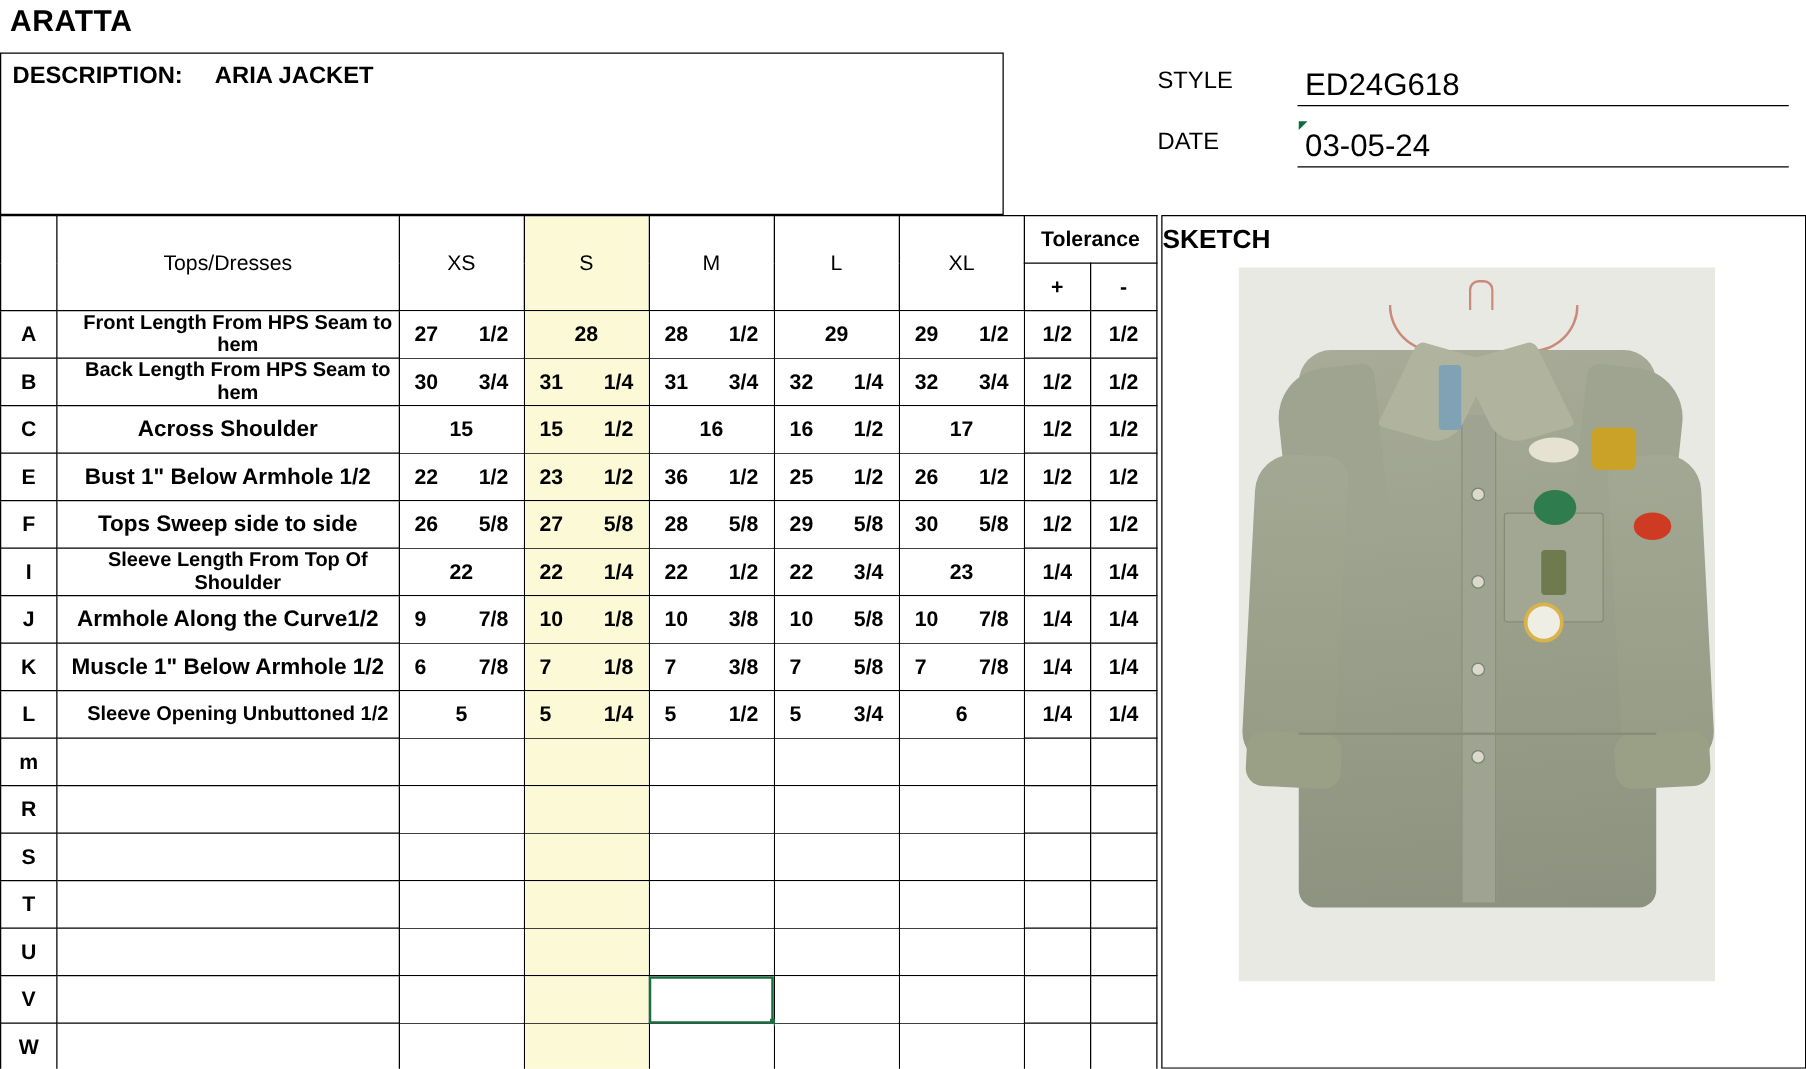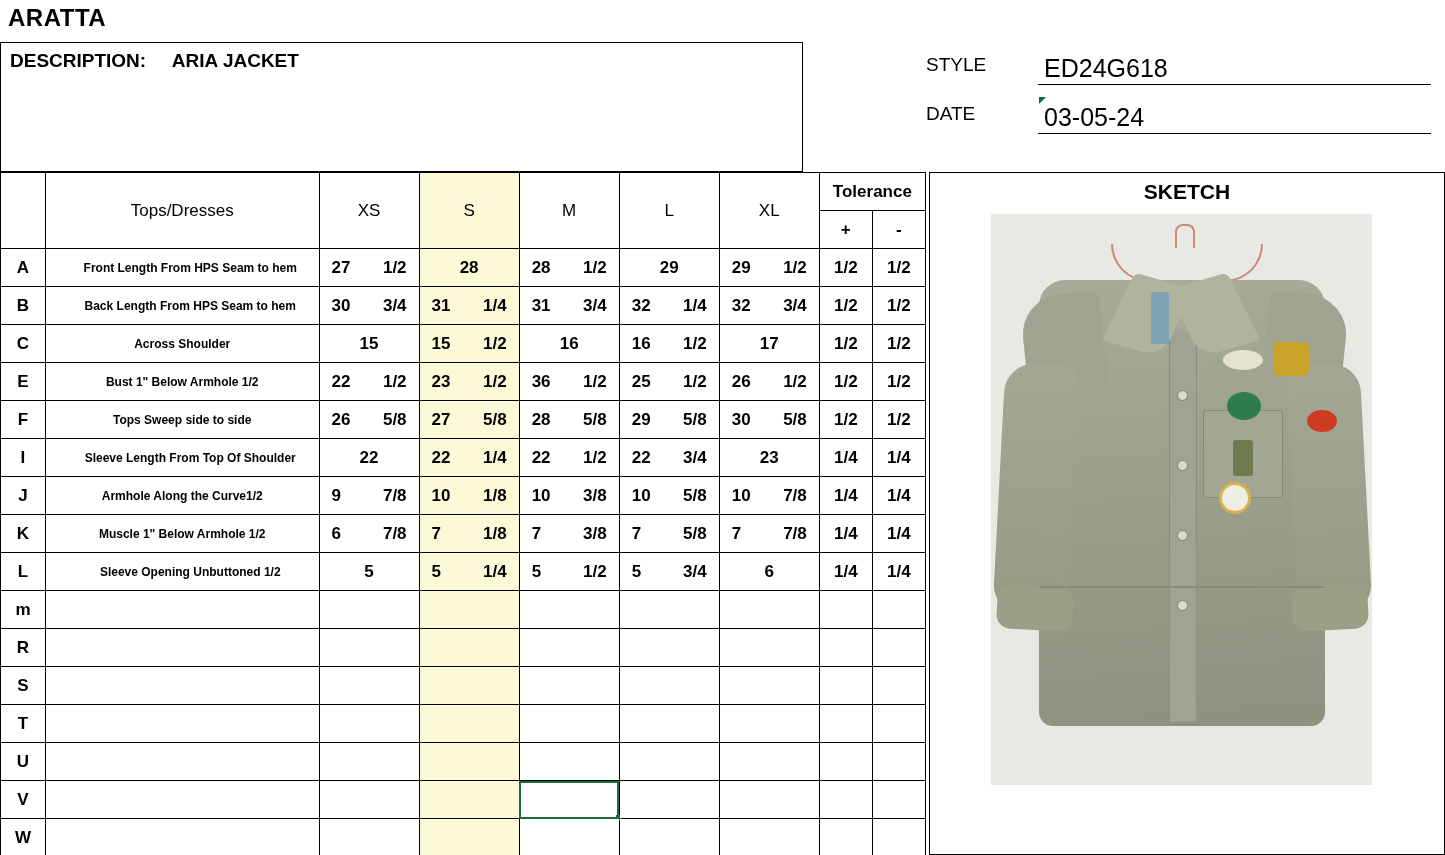--- a/index.html
+++ b/index.html
@@ -123,22 +123,22 @@
   .hdr-sizes { font-size: 21px; font-weight: bold; }
   .hl { background: #fcf9d7 !important; }
   .tol-head { height: 28px; font-size: 19px; font-weight: bold; }
   .tol-sign { height: 34px; font-size: 19px; font-weight: bold; }
 
   .desc-cell {
     text-align: left;
     padding-left: 6px;
     font-weight: bold;
   }
-  .desc-cell.small { font-size: 12px; padding-left: 16px; }
-  .desc-cell.big { font-size: 12px; }
+  .desc-cell.small { font-size: 16px; padding-left: 16px; }
+  .desc-cell.big { font-size: 18px; }
 
   .val {
     position: relative;
     font-weight: bold;
   }
   .val .whole {
     position: absolute;
     left: 12px;
     top: 50%;
     transform: translateY(-50%);
@@ -168,21 +168,20 @@
     position: absolute;
     left: 929px;
     top: 0;
     width: 516px;
     height: 683px;
     border: 1px solid #000;
     box-sizing: border-box;
     background: #fff;
   }
   .sketch-title {
-    text-align: center;
     font-size: 21px;
     font-weight: bold;
     margin-top: 7px;
   }
   .sketch-img {
     position: absolute;
     left: 61px;
     top: 41px;
     width: 381px;
     height: 571px;

